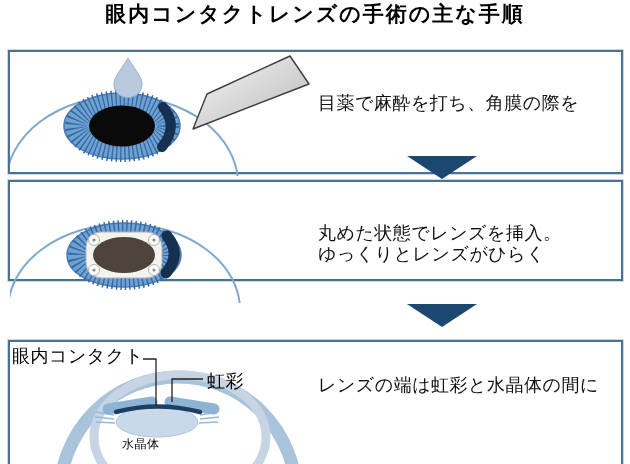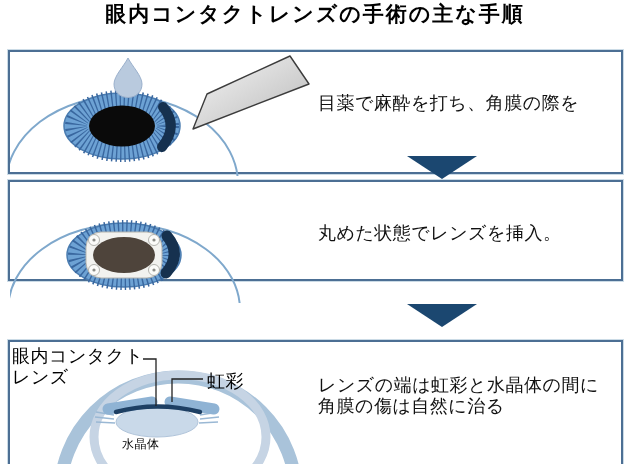--- a/index.html
+++ b/index.html
@@ -18,21 +18,21 @@
     box-shadow:0 0 0 1px rgba(160,190,210,.55);
   }
   .panel-1{top:29px;height:124px;margin-top:21px;}
   .panel-2{top:180px;height:101px;}
   .panel-3{top:340px;height:131px;}
   .illust{position:absolute;left:0;top:0;}
   .caption{
     position:absolute;left:308px;top:41px;font-size:18px;line-height:21px;
     color:#111;white-space:nowrap;letter-spacing:0.5px;
   }
-  .panel-3 .caption{top:33px;}
+  .panel-3 .caption{top:33px;text-align:center;}
   .arrow{
     position:absolute;left:407px;width:0;height:0;z-index:5;
     border-left:35px solid transparent;border-right:35px solid transparent;
     border-top:23px solid #1b4770;
   }
   .arrow-1{top:156px;}
   .arrow-2{top:304px;}
   .diagram-label{
     position:absolute;font-size:18px;line-height:21px;color:#000;
     white-space:nowrap;letter-spacing:0.5px;
@@ -97,20 +97,21 @@
     </g>
     <g fill="#8d8d88">
       <circle cx="84" cy="58" r="1.6"></circle>
         <circle cx="144" cy="58" r="1.6"></circle>
       <circle cx="84" cy="88" r="1.6"></circle>
         <circle cx="144" cy="88" r="1.6"></circle>
     </g>
   </svg>
   <div class="caption">
     <div>丸めた状態でレンズを挿入。</div>
+    <div>ゆっくりとレンズがひらく</div>
   </div>
 </section>
 
 <div class="arrow arrow-2"></div>
 
 <section class="panel panel-3">
   <svg class="illust" width="611" height="127" viewBox="0 0 611 127">
 
     <circle cx="168" cy="153" r="118" fill="none" stroke="#a9c3da" stroke-width="13"></circle>
 
@@ -132,21 +133,19 @@
       <line x1="160" y1="60" x2="204" y2="67"></line>
     </g>
 
     <path d="M106,70 Q147,59 190,70" fill="none" stroke="#1d3f63" stroke-width="4.5" stroke-linecap="round"></path>
 
     <polyline points="133,17 146,17 146,64" fill="none" stroke="#222" stroke-width="1.3"></polyline>
     <polyline points="193,37 162,37 162,60" fill="none" stroke="#222" stroke-width="1.3"></polyline>
   </svg>
   <div class="diagram-label label-icl">
     <div>眼内コンタクト</div>
-    <div>レンズ</div>
   </div>
   <div class="diagram-label label-iris">虹彩</div>
   <div class="diagram-label label-lens">水晶体</div>
   <div class="caption">
     <div>レンズの端は虹彩と水晶体の間に</div>
-    <div>角膜の傷は自然に治る</div>
   </div>
 </section>
 
 </body></html>

